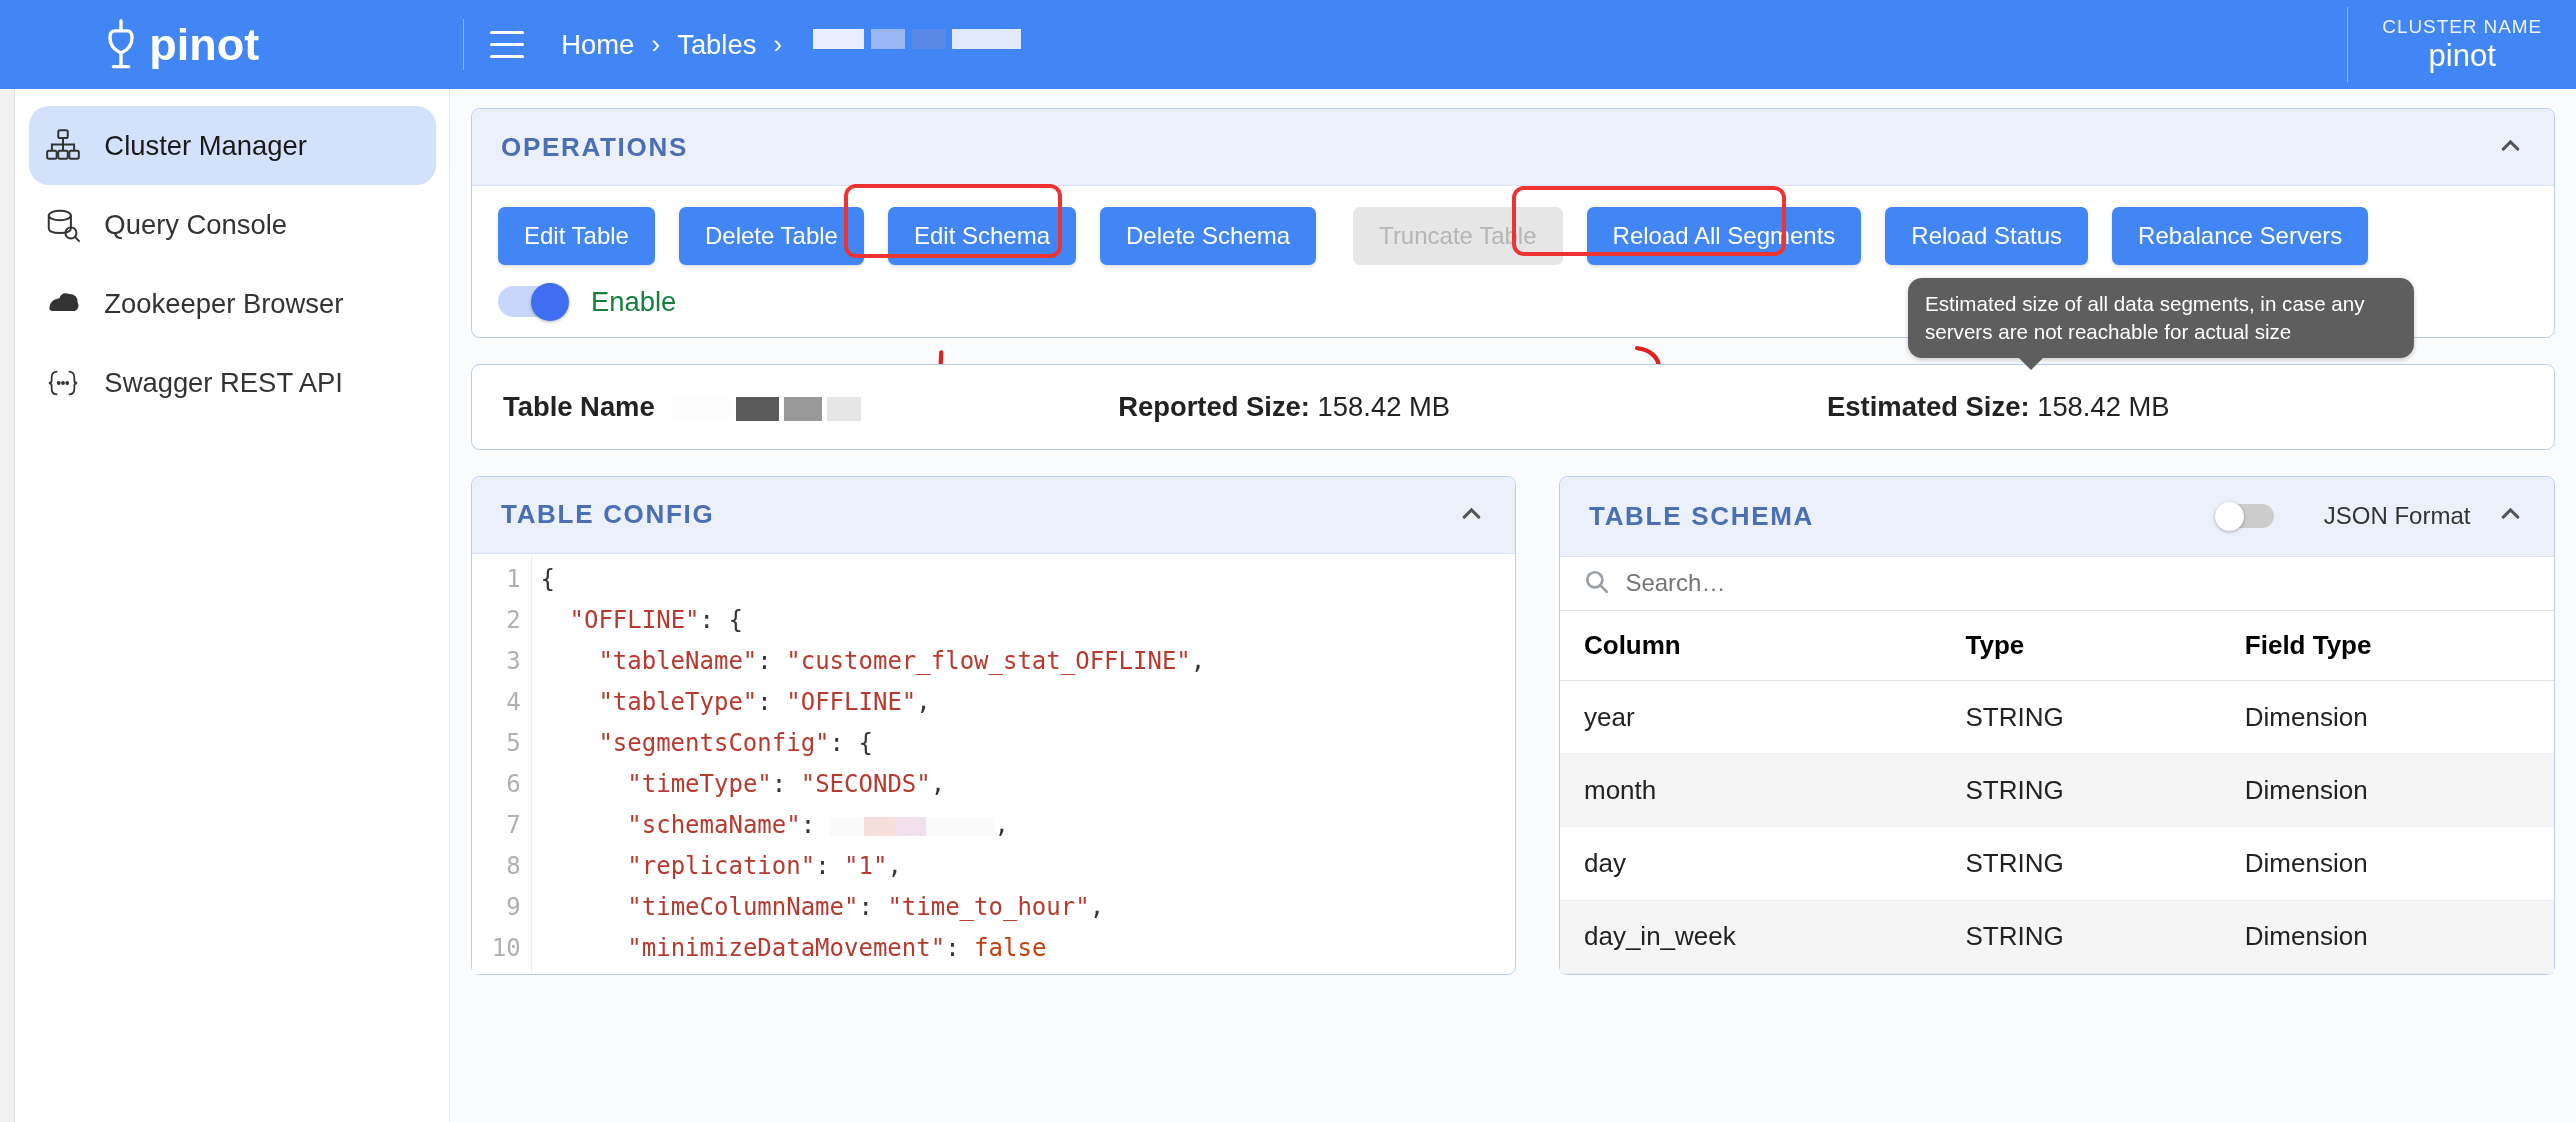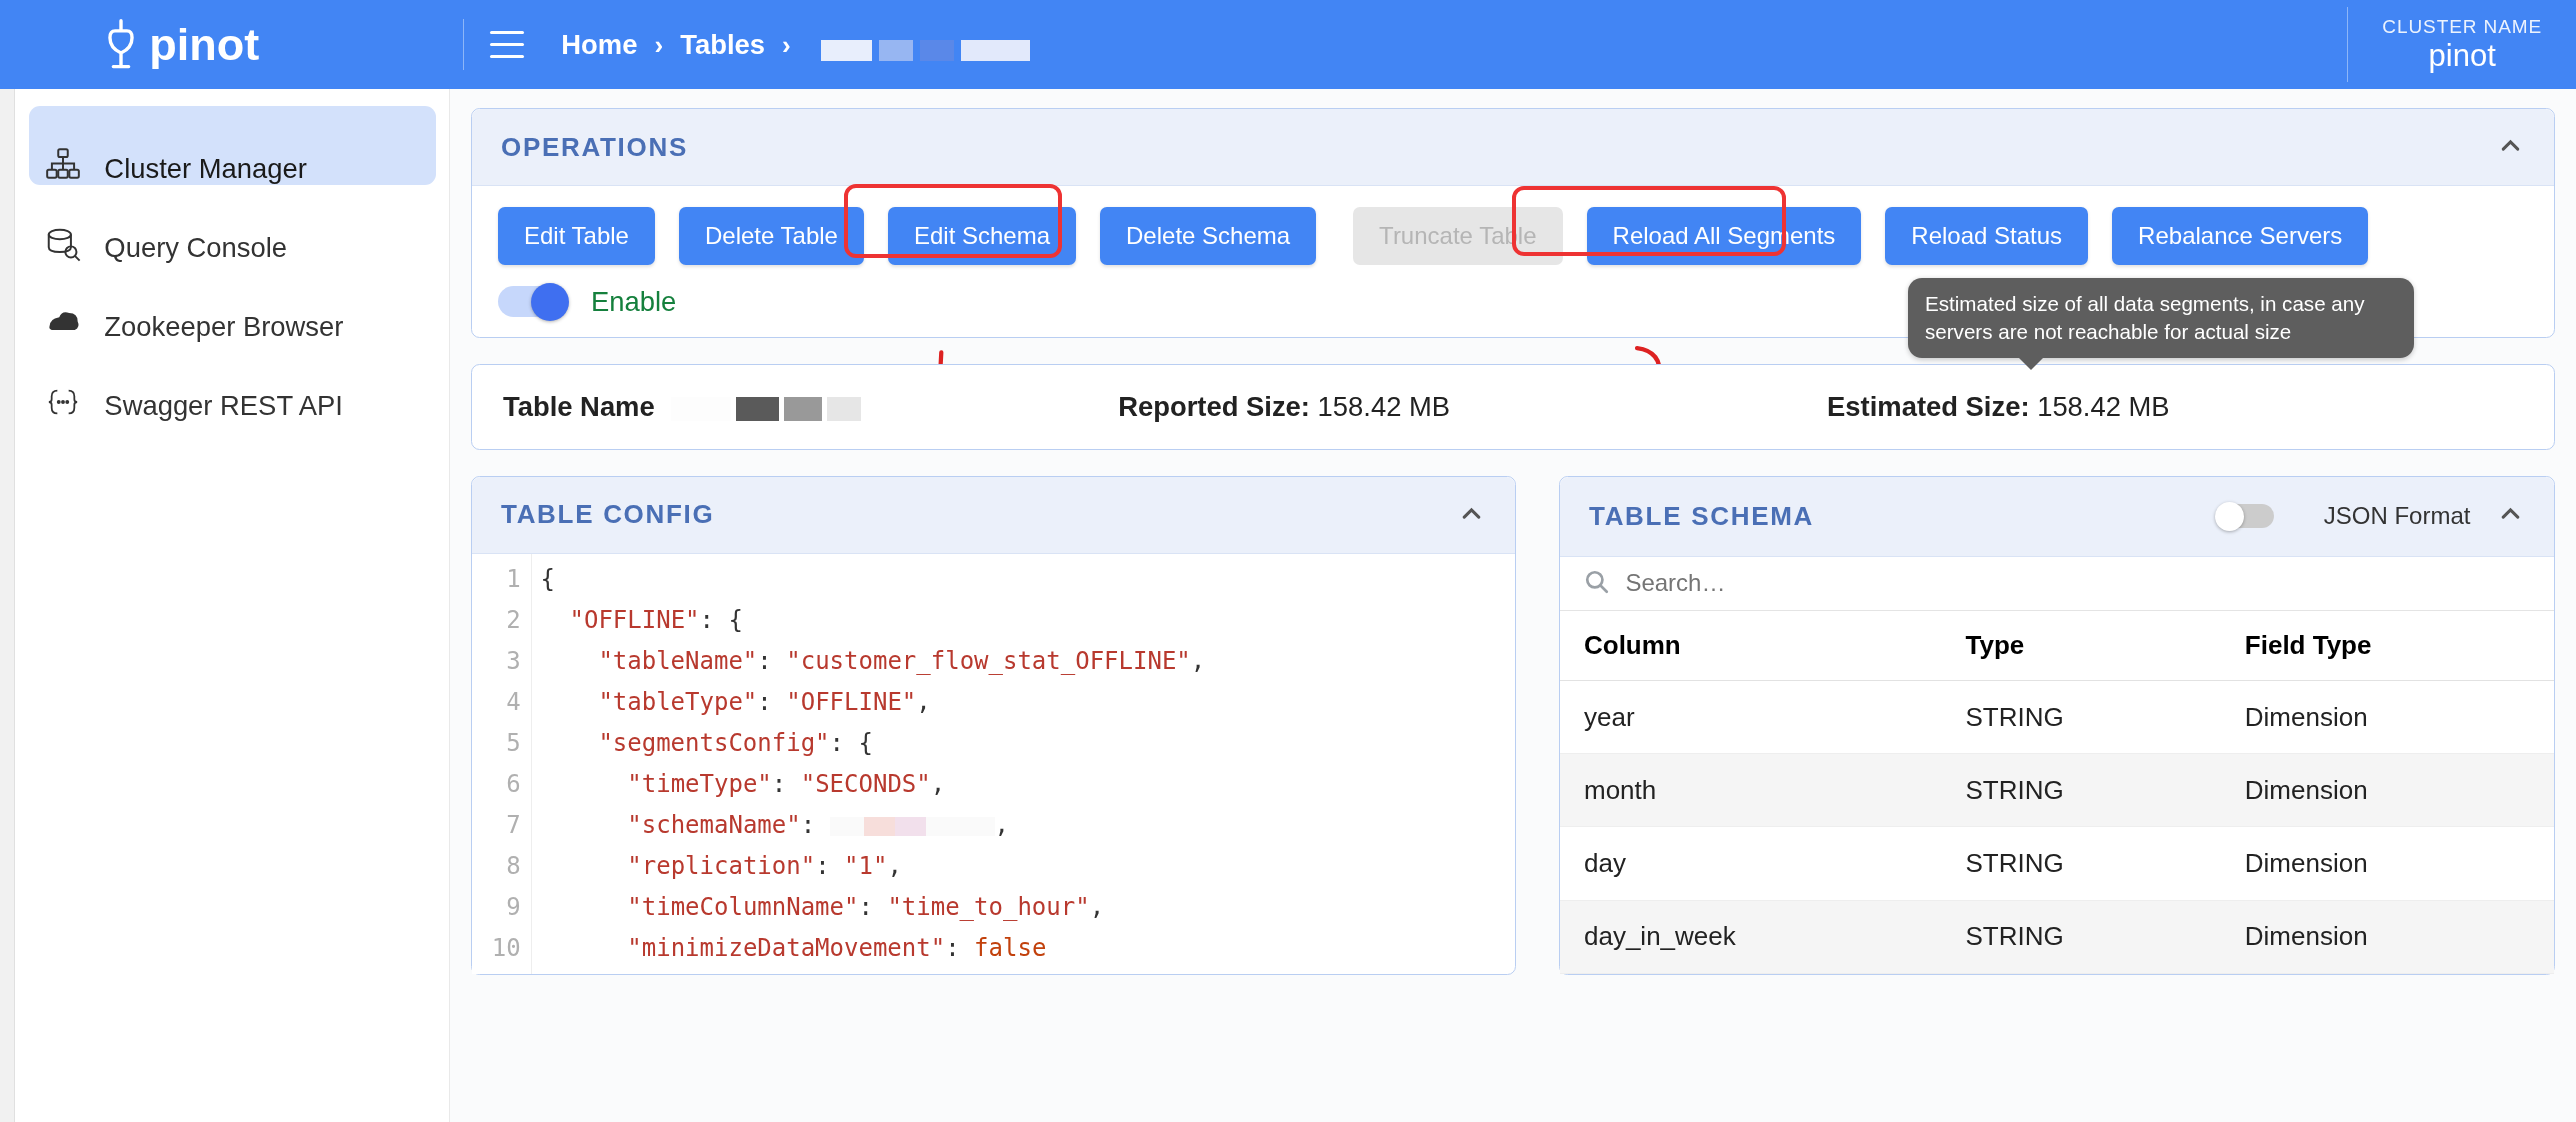--- a/index.html
+++ b/index.html
@@ -4,34 +4,34 @@
 <style>
   * { box-sizing: border-box; margin: 0; padding: 0; }
   html, body { width: 2576px; height: 1123px; font-family: -apple-system, "Helvetica Neue", Arial, sans-serif; background:#fafbfc; }
   .header { height: 89px; background:#4285f4; display:flex; align-items:center; color:#fff; }
   .logo-area { width: 437px; display:flex; align-items:center; padding-left:103px; }
   .logo-text { font-size:45px; font-weight:600; letter-spacing:0px; display:flex; align-items:center; }
   .logo-icon { width:36px; height:51px; margin-right:10.3px; }
   .header-div { width:0.9px; height:51px; background:rgba(255,255,255,.4); margin:0 26px; }
   .hamburger { width:34px; height:27.4px; display:flex; flex-direction:column; justify-content:space-between; margin-right:34px; cursor:pointer; }
   .hamburger span { display:block; height:3.4px; background:#fff; border-radius:1.7px; }
-  .breadcrumbs { display:flex; align-items:flex-end; font-size:27.4px;font-weight:bold; }
+  .breadcrumbs { display:flex; align-items:flex-start; font-size:27.4px; }
   .breadcrumbs .crumb { color:#fff; margin:0 3.4px; }
   .breadcrumbs .chev { margin:0 13.7px; font-size:26px; }
   .blur-crumb { display:inline-flex; gap:6.9px; margin-left:17px; }
   .blur-crumb span { display:inline-block; height:20.6px; }
   .cluster-box { margin-left:auto; border-left:0.9px solid rgba(255,255,255,.4); padding: 8.6px 34px 8.6px 34px; text-align:center; }
   .cluster-label { font-size:19px; letter-spacing:0.9px; opacity:.9; }
   .cluster-name { font-size:31px; font-weight:500; }
 
   .body { display:flex; height:calc(1123px - 89px); }
   .scrollbar-gutter { width:15.4px; background:#f1f1f1; border-right:0.9px solid #e0e0e0; }
 
   .sidebar { width:435px; padding:17px 13.7px; background:#fff; border-right:0.9px solid #e9e9e9; }
-  .side-item { display:flex; align-items:flex-end; height:79px; padding:0 13.7px; border-radius:11px; font-size:27.4px; color:#333; cursor:pointer; }
+  .side-item { display:flex; align-items:center; height:79px; padding:0 13.7px; border-radius:20px; font-size:27.4px; color:#333; cursor:pointer; }
   .side-item.active { background:#d3e1fb; color:#1a1a1a; }
   .side-icon { width:41px; height:41px; margin-right:20.6px; display:flex; align-items:center; justify-content:center; }
 
   .main { flex:1; padding:19px 20.6px; overflow:visible; }
   .panel { border:0.9px solid #b9cef2; border-radius:8.6px; background:#fff; margin-bottom:26px; }
   .panel-head { background:#ebf0fa; padding:22px 29px; border-bottom:0.9px solid #d9e3f5; display:flex; align-items:center; border-radius:8.6px 8.6px 0 0; }
   .panel-title { color:#4a6fb5; font-size:26px; font-weight:700; letter-spacing:1.7px; }
   .collapse-arrow { margin-left:auto; color:#555; }
 
   .ops-body { padding:20.6px 26px 19px; border-top:none; }

